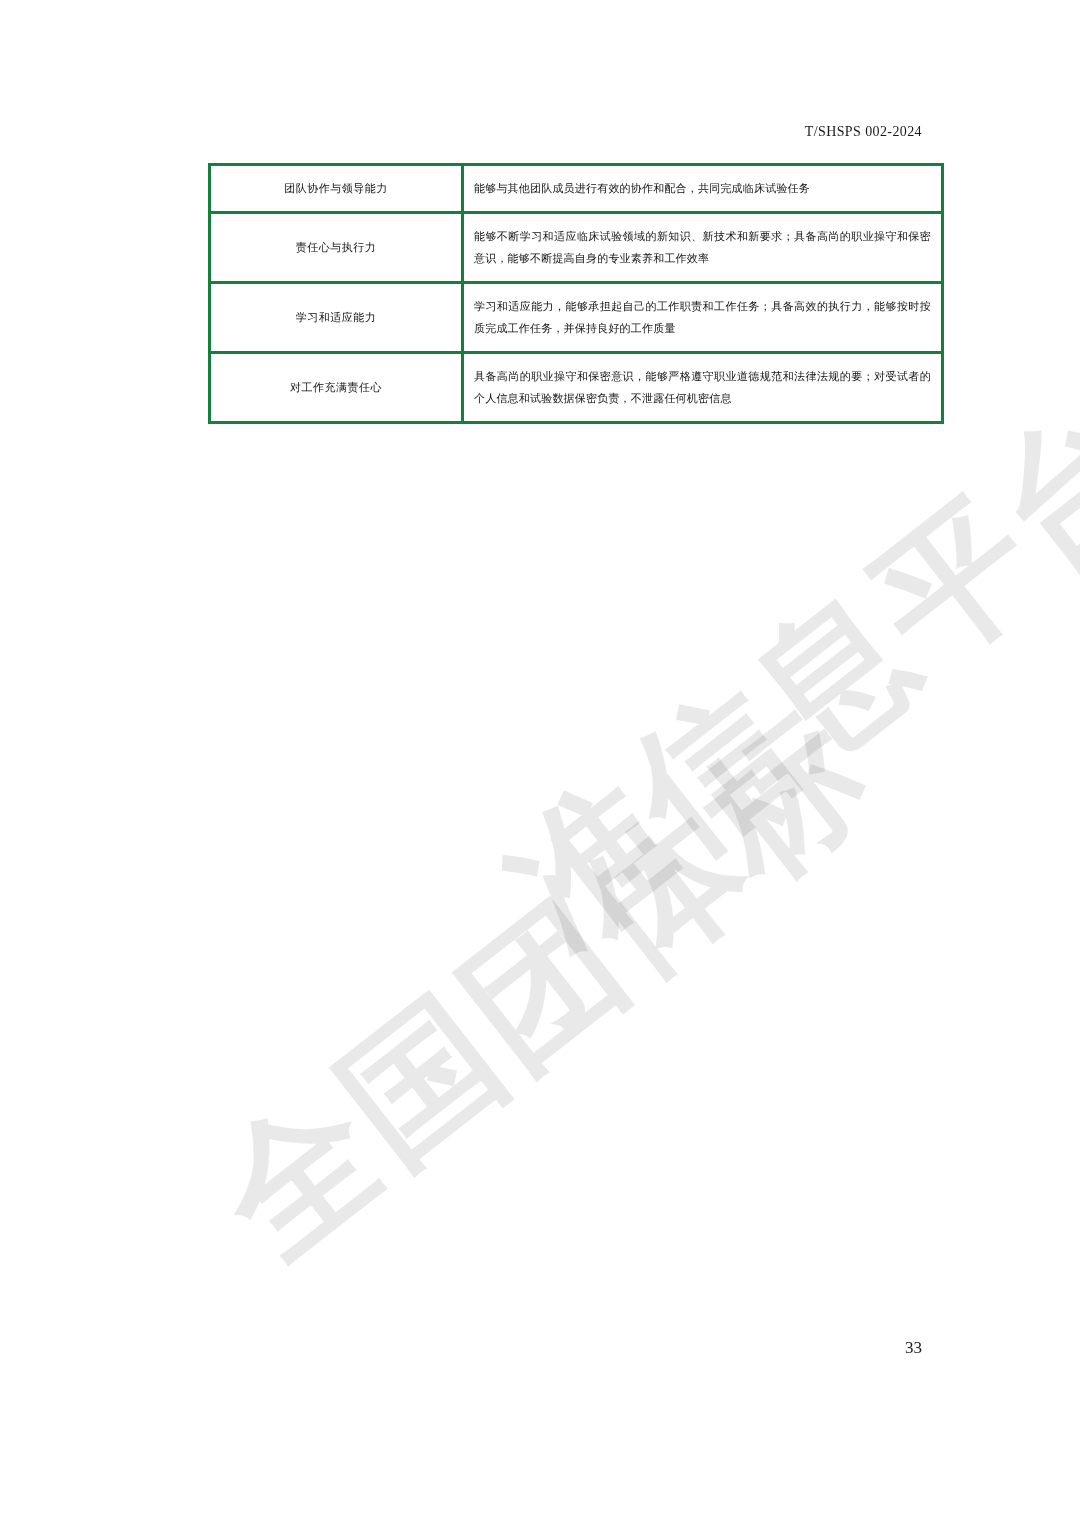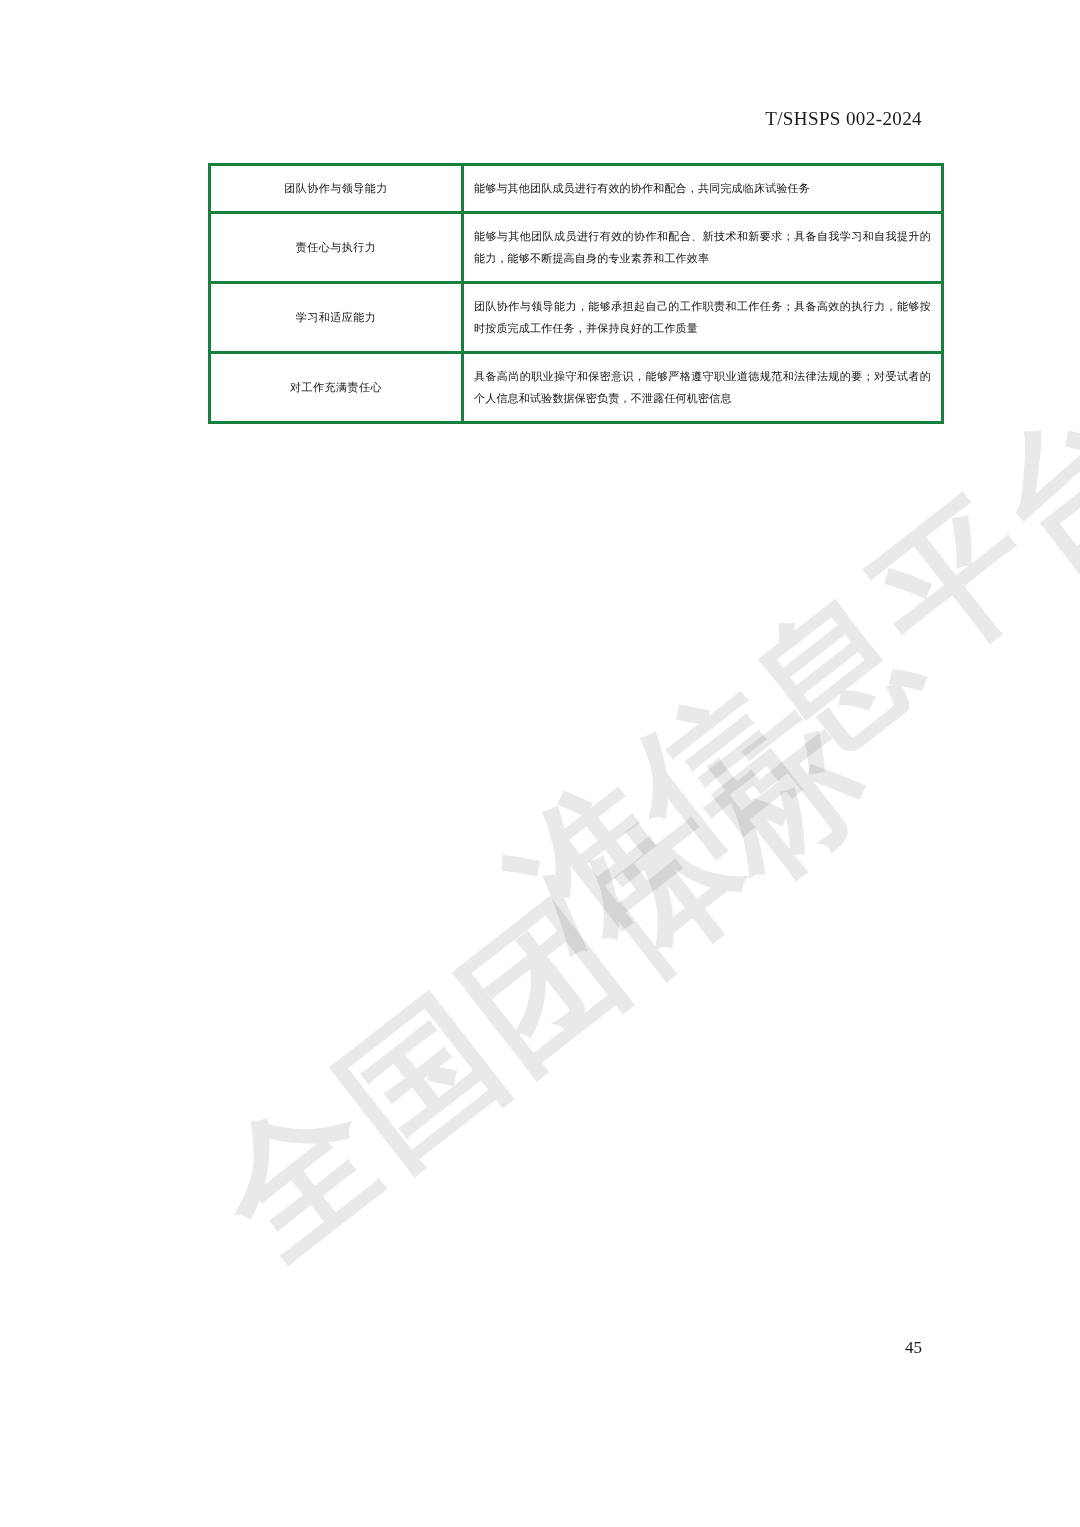--- a/index.html
+++ b/index.html
@@ -46,24 +46,24 @@
   }
   .wm-line2 {
     left: 330px;
     top: 120px;
     transform: rotate(-38deg);
   }
 
   
   .doc-header {
     position: absolute;
-    top: 108px;
+    top: 124px;
     right: 158px;
     font-family: "Liberation Serif", serif;
-    font-size: 19px;
+    font-size: 14px;
     letter-spacing: 0.4px;
     color: #1a1a1a;
     z-index: 2;
   }
 
   
   .table-wrap {
     position: absolute;
     left: 208px;
     top: 163px;
@@ -122,29 +122,29 @@
 
   <div class="table-wrap">
     <table class="spec-table">
       <tbody>
         <tr>
           <td class="col-term">团队协作与领导能力</td>
           <td class="col-desc">能够与其他团队成员进行有效的协作和配合，共同完成临床试验任务</td>
         </tr>
         <tr>
           <td class="col-term">责任心与执行力</td>
-          <td class="col-desc">能够与其他团队成员进行有效的协作和配合、新技术和新要求；具备自我学习和自我提升的能力，能够不断提高自身的专业素养和工作效率</td>
+          <td class="col-desc">能够不断学习和适应临床试验领域的新知识、新技术和新要求；具备高尚的职业操守和保密意识，能够不断提高自身的专业素养和工作效率</td>
         </tr>
         <tr>
           <td class="col-term">学习和适应能力</td>
-          <td class="col-desc">团队协作与领导能力，能够承担起自己的工作职责和工作任务；具备高效的执行力，能够按时按质完成工作任务，并保持良好的工作质量</td>
+          <td class="col-desc">学习和适应能力，能够承担起自己的工作职责和工作任务；具备高效的执行力，能够按时按质完成工作任务，并保持良好的工作质量</td>
         </tr>
         <tr>
           <td class="col-term">对工作充满责任心</td>
           <td class="col-desc">具备高尚的职业操守和保密意识，能够严格遵守职业道德规范和法律法规的要；对受试者的个人信息和试验数据保密负责，不泄露任何机密信息</td>
         </tr>
       </tbody>
     </table>
   </div>
 
-  <div class="page-number">45</div>
+  <div class="page-number">33</div>
 
 </div>
 
 </body></html>

